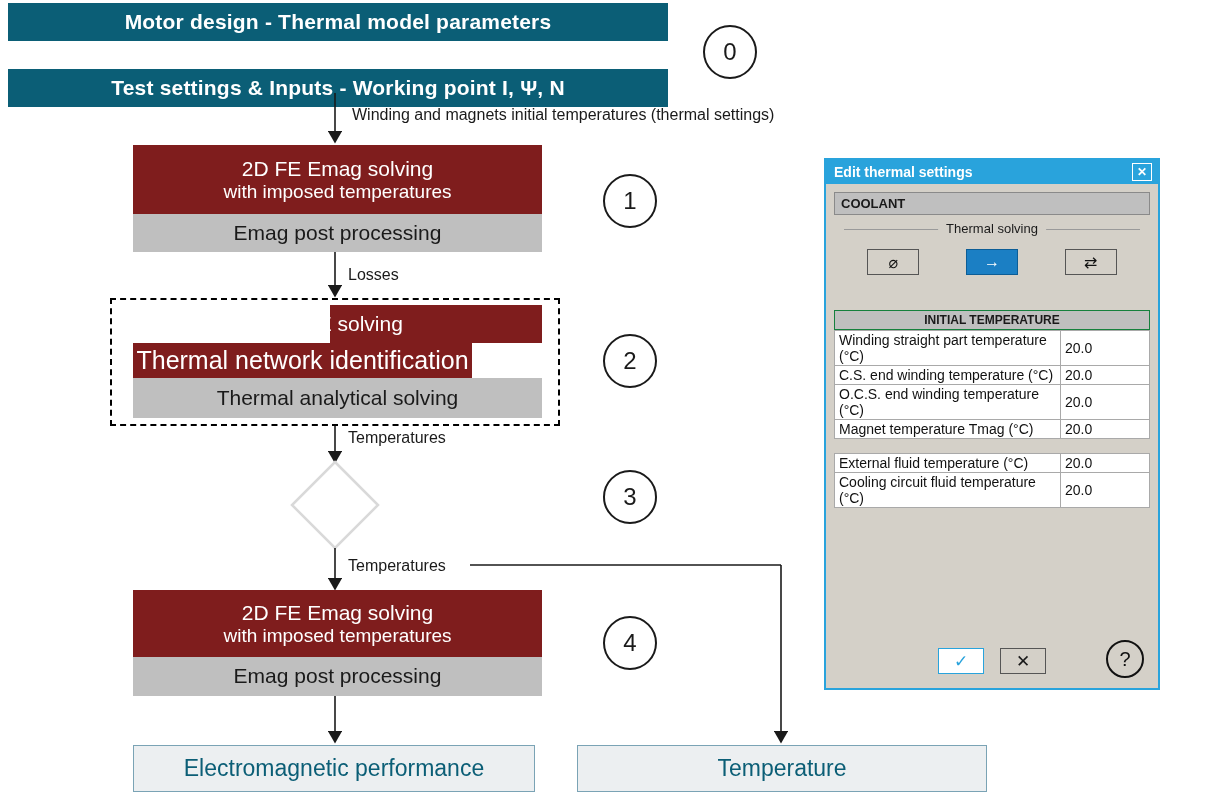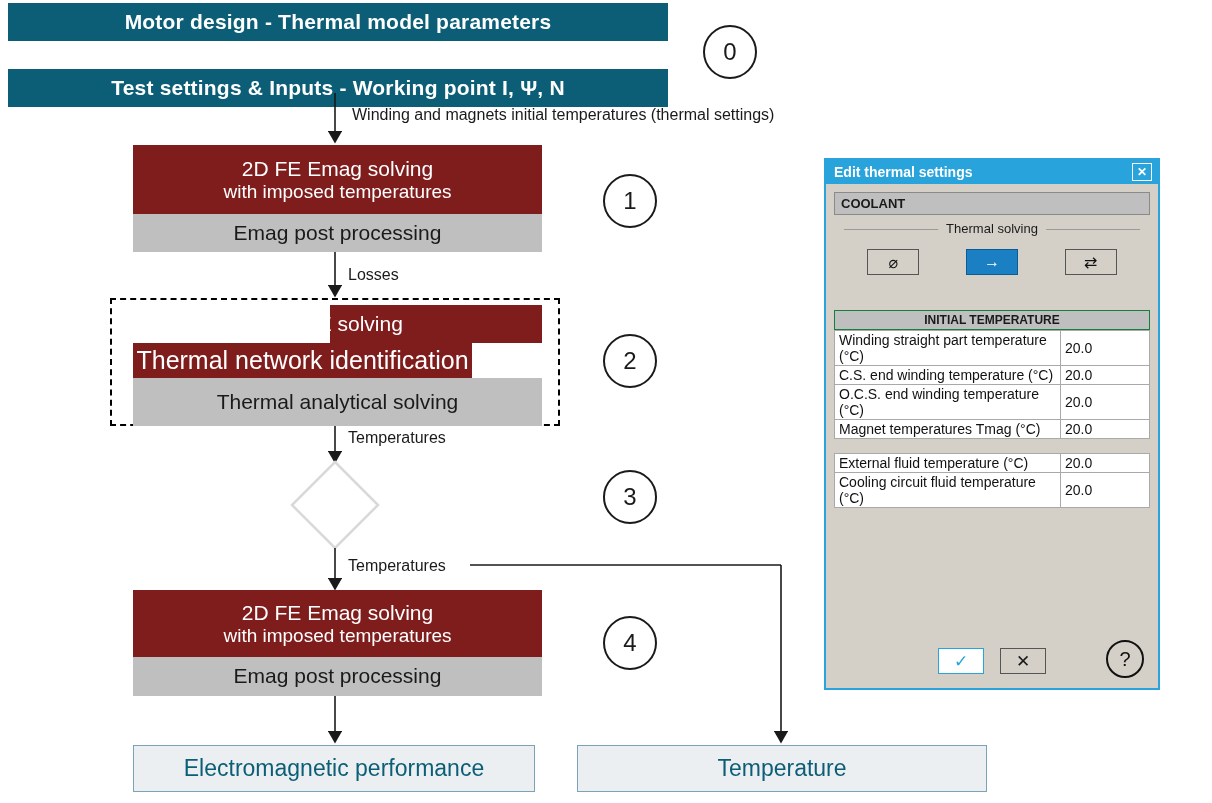--- a/index.html
+++ b/index.html
@@ -166,21 +166,21 @@
 </div>
 
 <div class="abs dashed-box" style="left:110px;top:298px;width:450px;height:128px;"></div>
 <div class="abs blk orange big" style="left:133px;top:305px;width:409px;height:38px;justify-content:center;">
   <span>2D FE solving</span>
 </div>
 <div class="abs" style="left:133px;top:305px;width:197px;height:38px;background:#ffffff;"></div>
 <div class="abs blk orange" style="left:133px;top:343px;width:339px;height:35px;font-size:25px;">
   <span>Thermal network identification</span>
 </div>
-<div class="abs blk grey big" style="left:133px;top:378px;width:409px;height:48px;">
+<div class="abs blk grey big" style="left:133px;top:378px;width:409px;height:40px;">
   <span>Thermal analytical solving</span>
 </div>
 <div class="abs circle" style="left:603px;top:334px;">
   <span>2</span>
 </div>
 
 <div class="abs circle" style="left:603px;top:470px;">
   <span>3</span>
 </div>
 
@@ -230,21 +230,21 @@
         </tr>
         <tr>
           <td>C.S. end winding temperature (°C)</td>
           <td class="val">20.0</td>
         </tr>
         <tr>
           <td>O.C.S. end winding temperature (°C)</td>
           <td class="val">20.0</td>
         </tr>
         <tr>
-          <td>Magnet temperatures Tmag (°C)</td>
+          <td>Magnet temperature Tmag (°C)</td>
           <td class="val">20.0</td>
         </tr>
       </tbody>
         </table>
     </div>
 
     <div style="margin-top:14px;">
       <table class="grid">
         <tbody>
             <tr>

